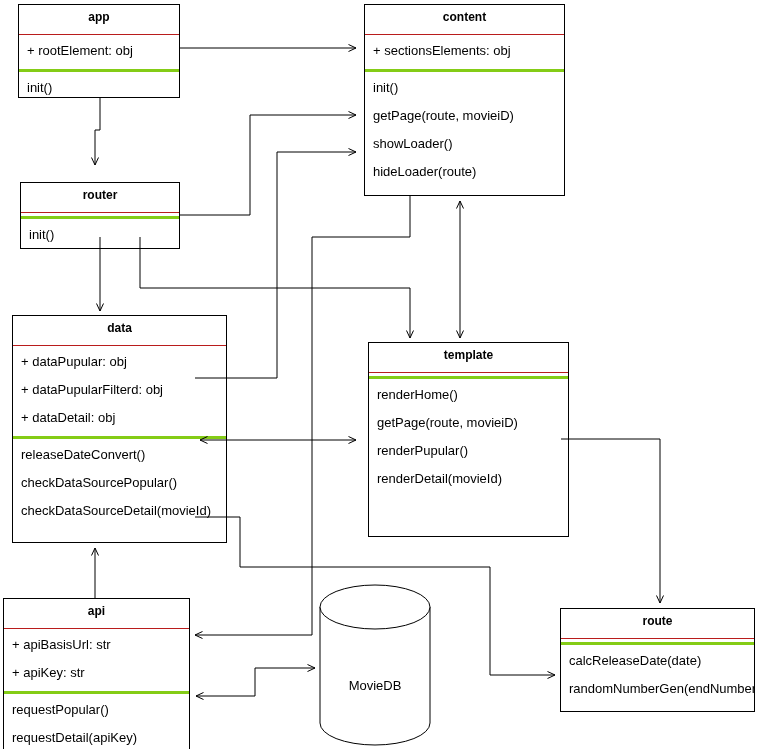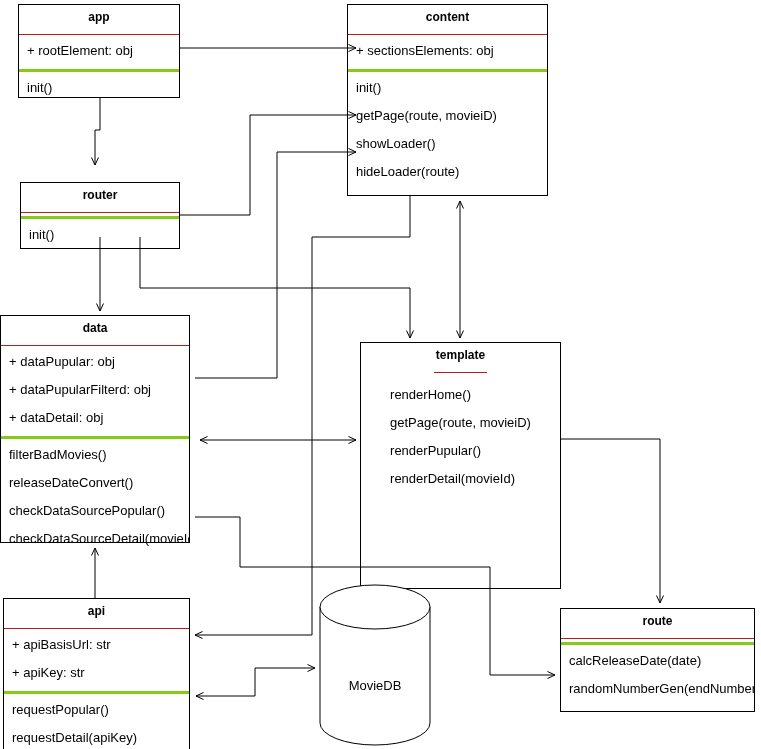--- a/index.html
+++ b/index.html
@@ -36,57 +36,56 @@
   <div class="uml-box" style="left:18px; top:4px; width:162px; height:94px;">
     <div class="uml-title">app</div>
     <div class="uml-attrs">
       <div class="uml-line">+ rootElement: obj</div>
     </div>
     <div class="uml-methods">
       <div class="uml-line">init()</div>
     </div>
   </div>
 
-  <div class="uml-box" style="left:347px; top:4px; width:201px; height:192px;">
+  <div class="uml-box" style="left:364px; top:4px; width:201px; height:192px;">
     <div class="uml-title">content</div>
     <div class="uml-attrs">
       <div class="uml-line">+ sectionsElements: obj</div>
     </div>
     <div class="uml-methods">
       <div class="uml-line">init()</div>
       <div class="uml-line">getPage(route, movieiD)</div>
       <div class="uml-line">showLoader()</div>
       <div class="uml-line">hideLoader(route)</div>
     </div>
   </div>
 
   <div class="uml-box" style="left:20px; top:182px; width:160px; height:67px;">
     <div class="uml-title">router</div>
     <div class="uml-attrs empty"></div>
     <div class="uml-methods">
       <div class="uml-line">init()</div>
     </div>
   </div>
 
-  <div class="uml-box" style="left:0; top:315px; width:190px; height:228px;">
+  <div class="uml-box" style="left:12px; top:315px; width:215px; height:228px;">
     <div class="uml-title">data</div>
     <div class="uml-attrs">
       <div class="uml-line">+ dataPupular: obj</div>
       <div class="uml-line">+ dataPupularFilterd: obj</div>
       <div class="uml-line">+ dataDetail: obj</div>
     </div>
     <div class="uml-methods">
-      <div class="uml-line">filterBadMovies()</div>
       <div class="uml-line">releaseDateConvert()</div>
       <div class="uml-line">checkDataSourcePopular()</div>
       <div class="uml-line">checkDataSourceDetail(movieId)</div>
     </div>
   </div>
 
-  <div class="uml-box" style="left:360px; top:342px; width:201px; height:247px;align-items:center;">
+  <div class="uml-box" style="left:368px; top:342px; width:201px; height:195px;">
     <div class="uml-title">template</div>
     <div class="uml-attrs empty"></div>
     <div class="uml-methods">
       <div class="uml-line">renderHome()</div>
       <div class="uml-line">getPage(route, movieiD)</div>
       <div class="uml-line">renderPupular()</div>
       <div class="uml-line">renderDetail(movieId)</div>
     </div>
   </div>
 

